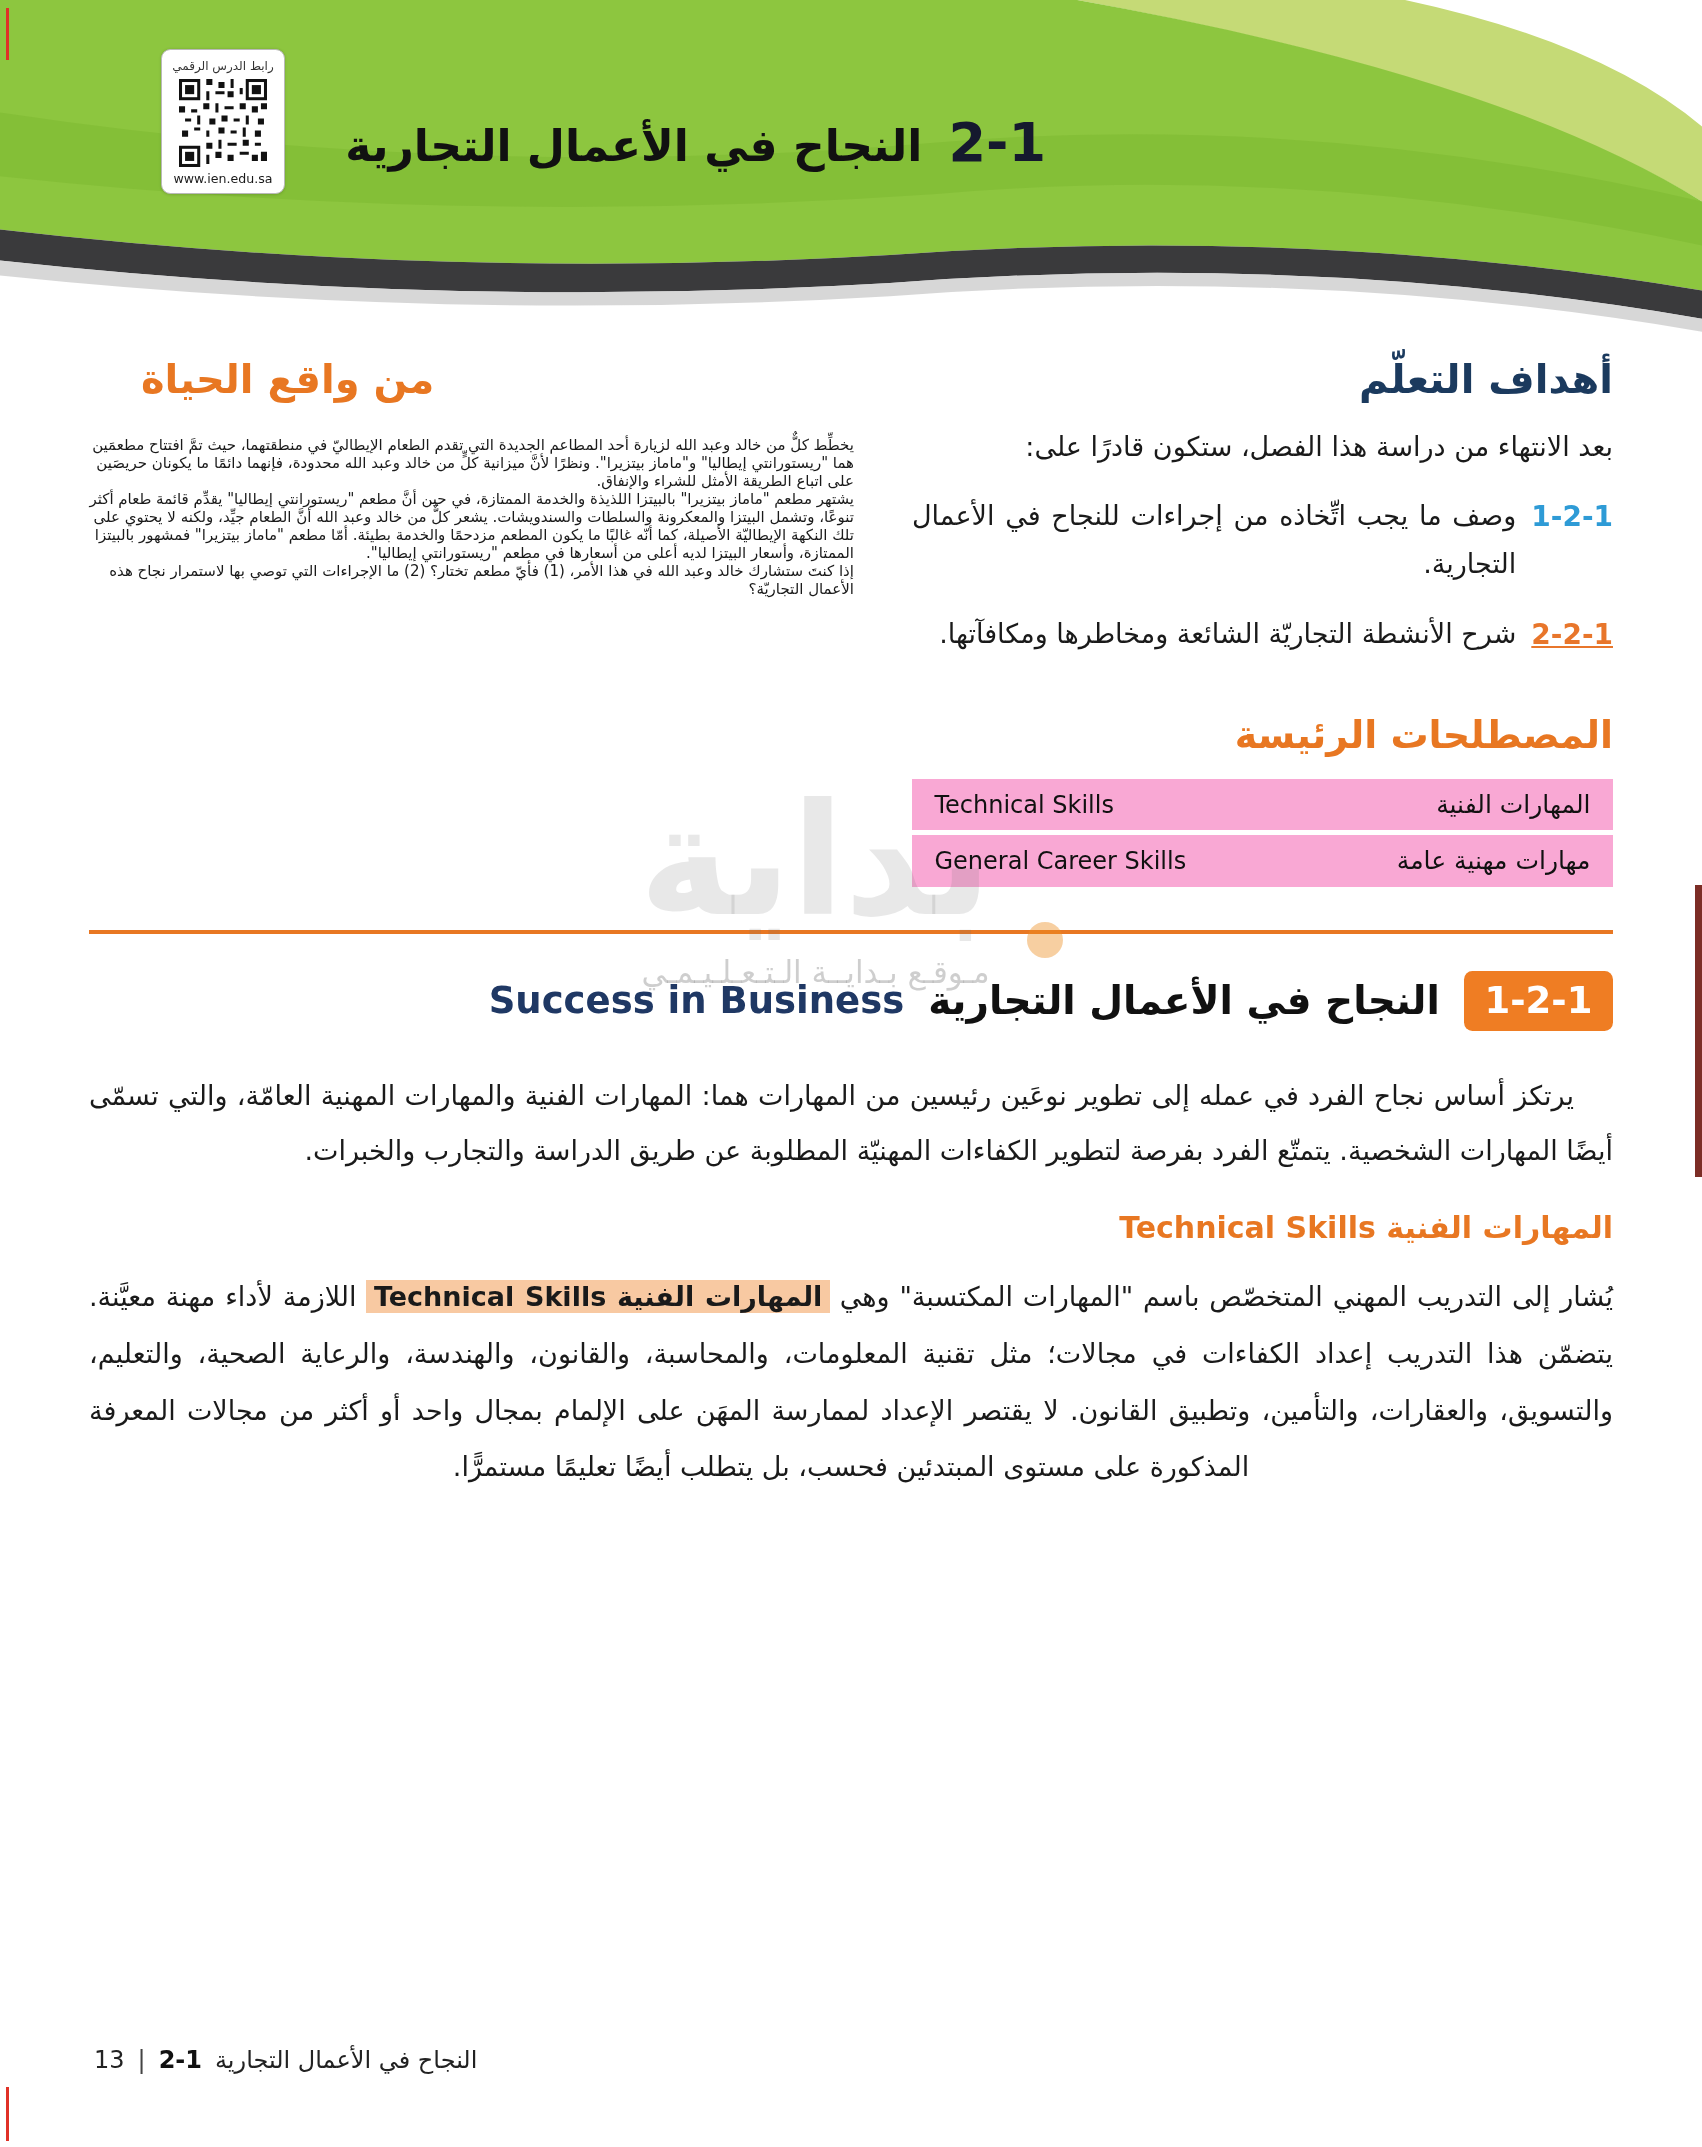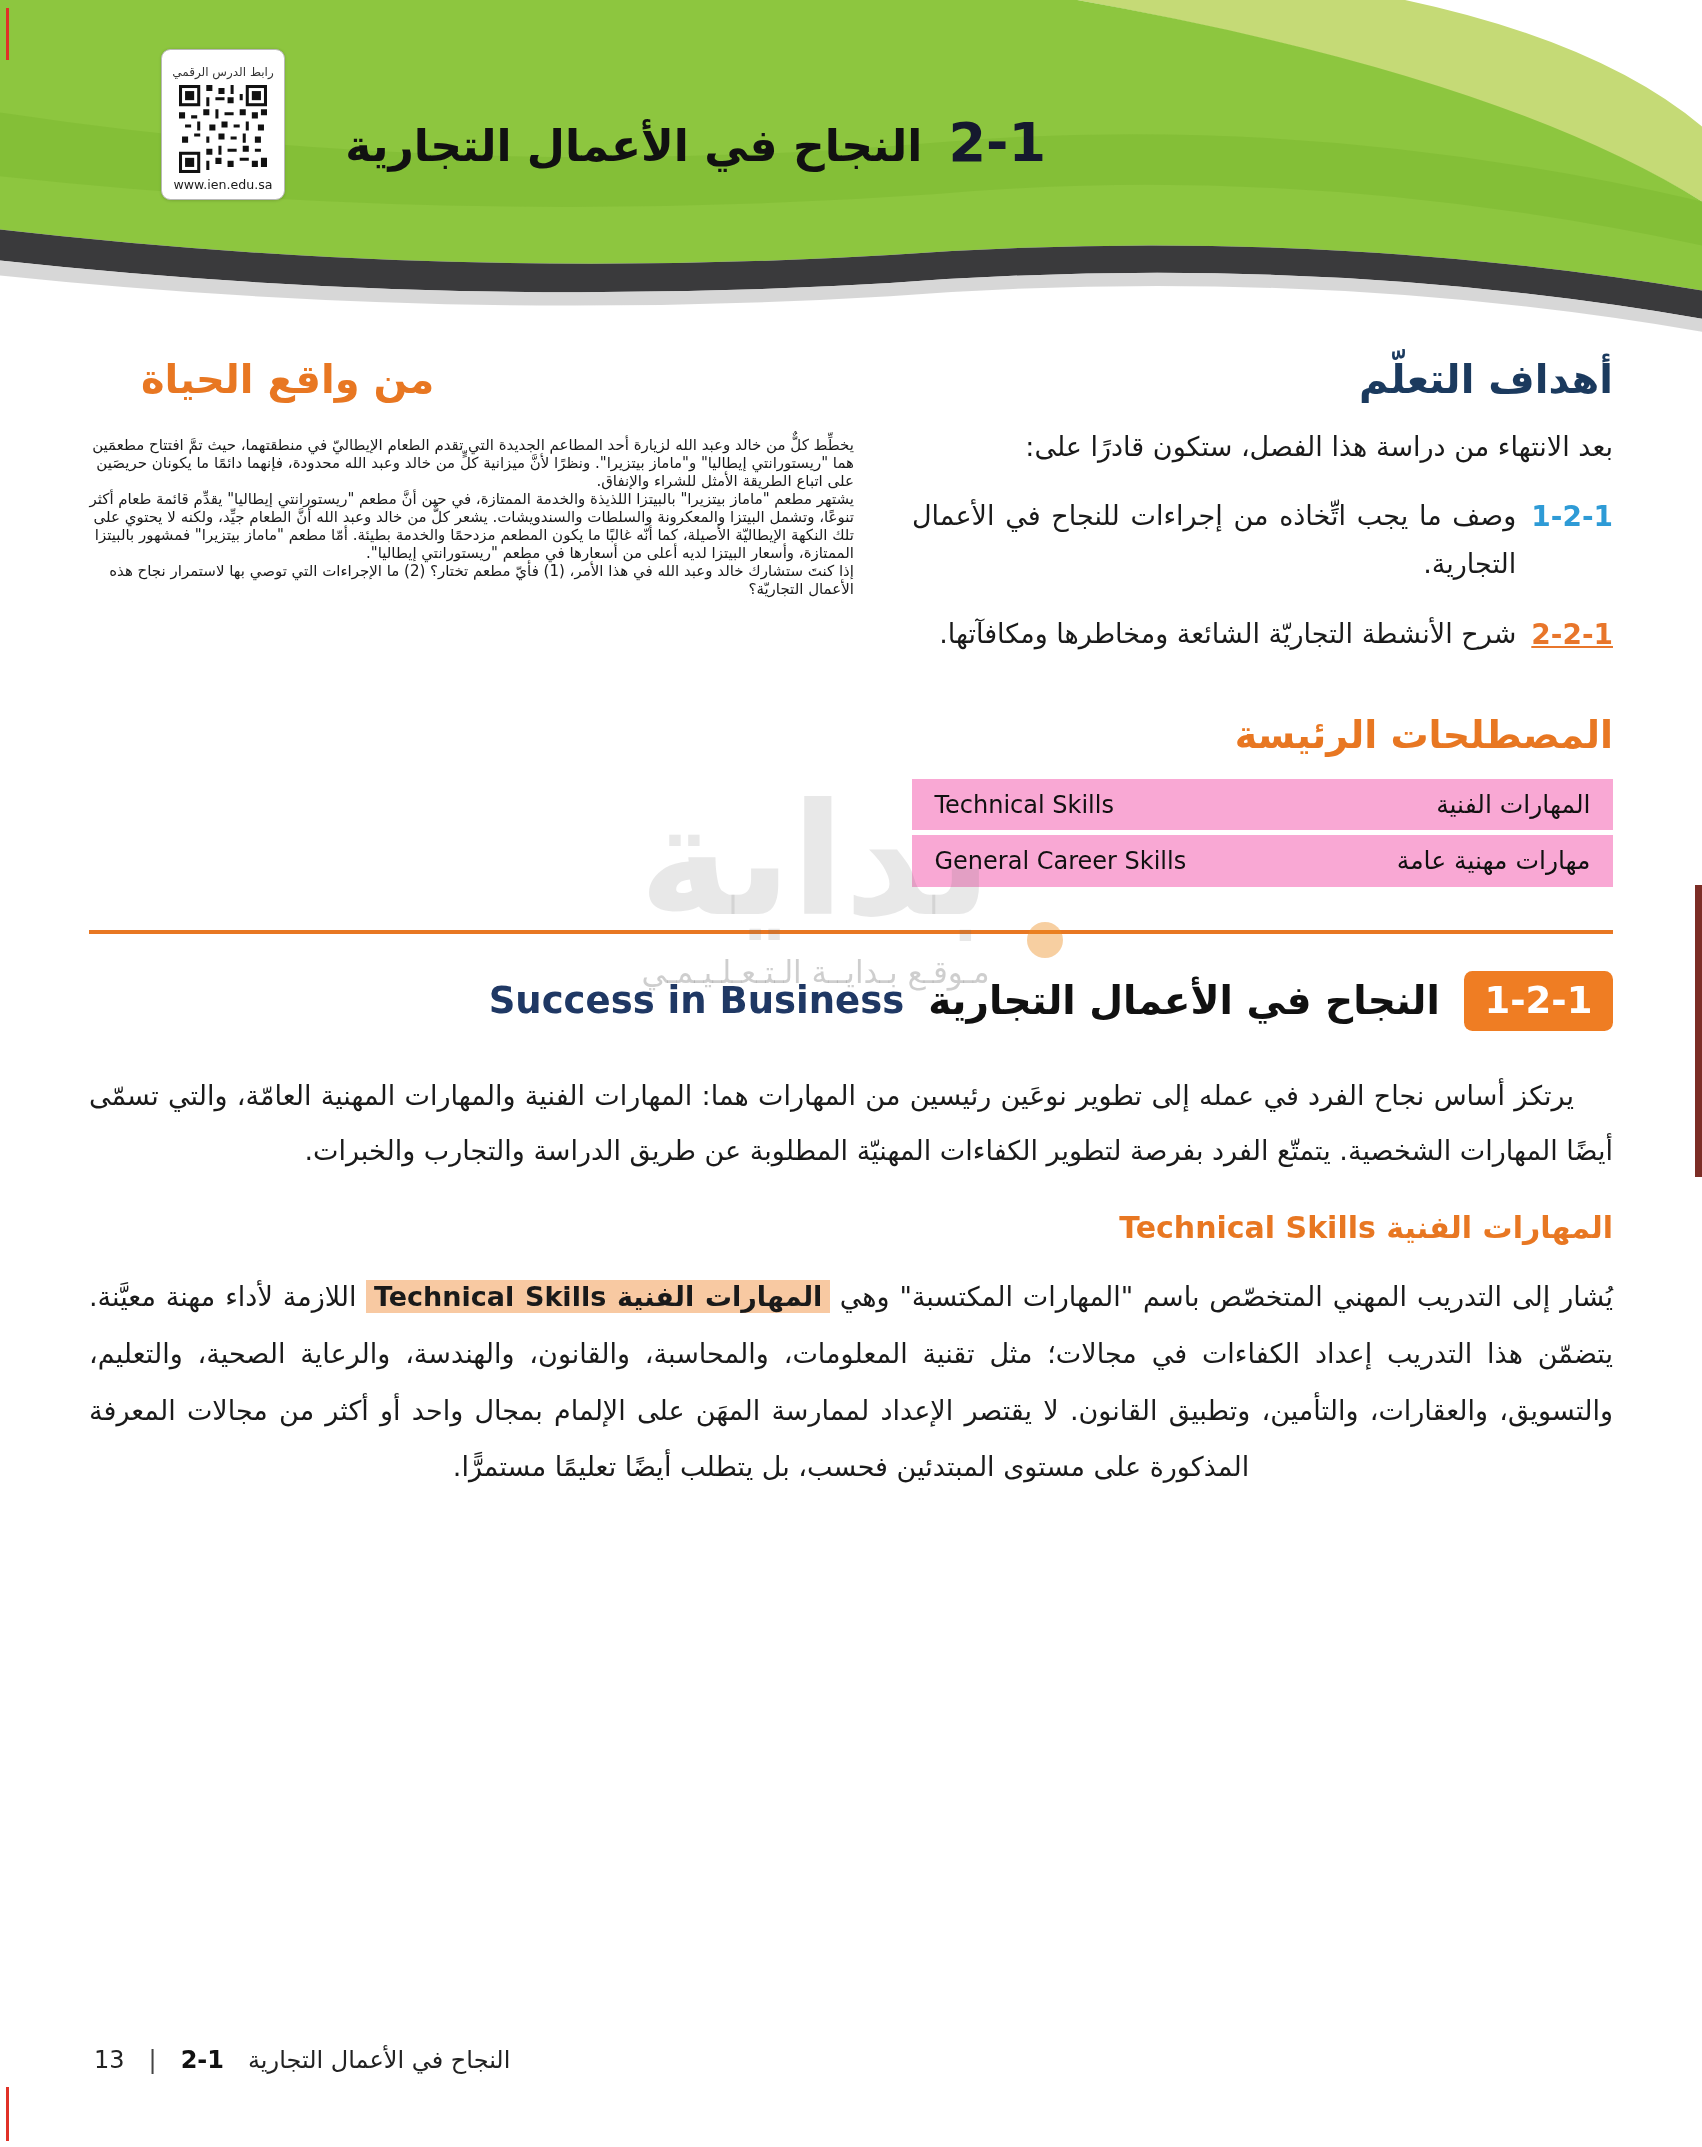--- a/index.html
+++ b/index.html
@@ -10,21 +10,21 @@
   .header-graphic { position:absolute; top:0; left:0; width:1702px; height:403px; z-index:1; }
 
   .header-title-row { position:absolute; top:111px; right:656px; z-index:4;
        direction:rtl; display:flex; align-items:baseline; gap:26px; white-space:nowrap; }
   .lesson-number { font-size:54px; font-weight:700; color:#15192e; }
   .lesson-title  { font-size:44px; font-weight:700; color:#111; }
 
   .qr-box { position:absolute; top:49px; left:161px; width:124px; z-index:5;
        background:#fff; border:0.9px solid #b9b9b9; border-radius:9.4px;
        padding:9.4px 7.5px 7.5px; text-align:center; box-shadow:0 0.9px 2.8px rgba(0,0,0,.15); }
-  .qr-label { font-size:12px; color:#333; margin-bottom:5.6px; direction:rtl;margin-top:6px; }
+  .qr-label { font-size:12px; color:#333; margin-bottom:5.6px; direction:rtl; }
   .qr-svg { width:88px; height:88px; display:block; margin:0 auto 3.7px; }
   .qr-url { font-size:12.6px; color:#1a1a1a; }
 
   
   .main { position:relative; z-index:2; padding:356px 89px 0 89px; direction:rtl;
           display:grid; grid-template-columns:46% 1fr; column-gap:58px; }
 
   .objectives-heading { font-size:40px; font-weight:700; color:#1b3a5e; margin-bottom:20.6px; }
   .objectives-intro { font-size:27px; line-height:1.8; text-align:justify; }
   .obj-item { display:flex; gap:15px; margin-top:20.6px; }
@@ -52,21 +52,21 @@
   .section-title-ar { font-size:39px; font-weight:700; color:#111; }
   .section-title-en { font-size:37px; font-weight:700; color:#1f3864; direction:ltr; }
 
   .sec-intro { font-size:27px; line-height:2.05; text-align:justify; text-indent:39px; margin-bottom:32px; }
   .sub-heading { font-size:30px; font-weight:700; color:#e87722; margin-bottom:24px; }
   .sec-body { font-size:27px; line-height:2.1; text-align:justify; text-align-last:center; }
   .hl { background:#f8c9a2; font-weight:700; padding:0.9px 7.5px; }
 
   
   .footer { position:absolute; left:94px; bottom:73px; z-index:4;
-            display:flex; align-items:baseline; gap:24px; font-size:24px; color:#222; }
+            display:flex; align-items:baseline; gap:13px; font-size:24px; color:#222; }
   .footer .bar { color:#444; }
   .footer .num { font-weight:700; color:#111; }
   .footer .ttl { direction:rtl; }
 
   
   .crop-top-left { position:absolute; left:5.6px; top:7.5px; width:3.7px; height:52px; background:#e03127; z-index:6; }
   .crop-bottom-left { position:absolute; left:5.6px; bottom:5.6px; width:3.7px; height:54px; background:#e03127; z-index:6; }
   .side-bar-right { position:absolute; right:0; top:885px; width:7.5px; height:292px; background:#7c2d26; z-index:6; }
 
   

